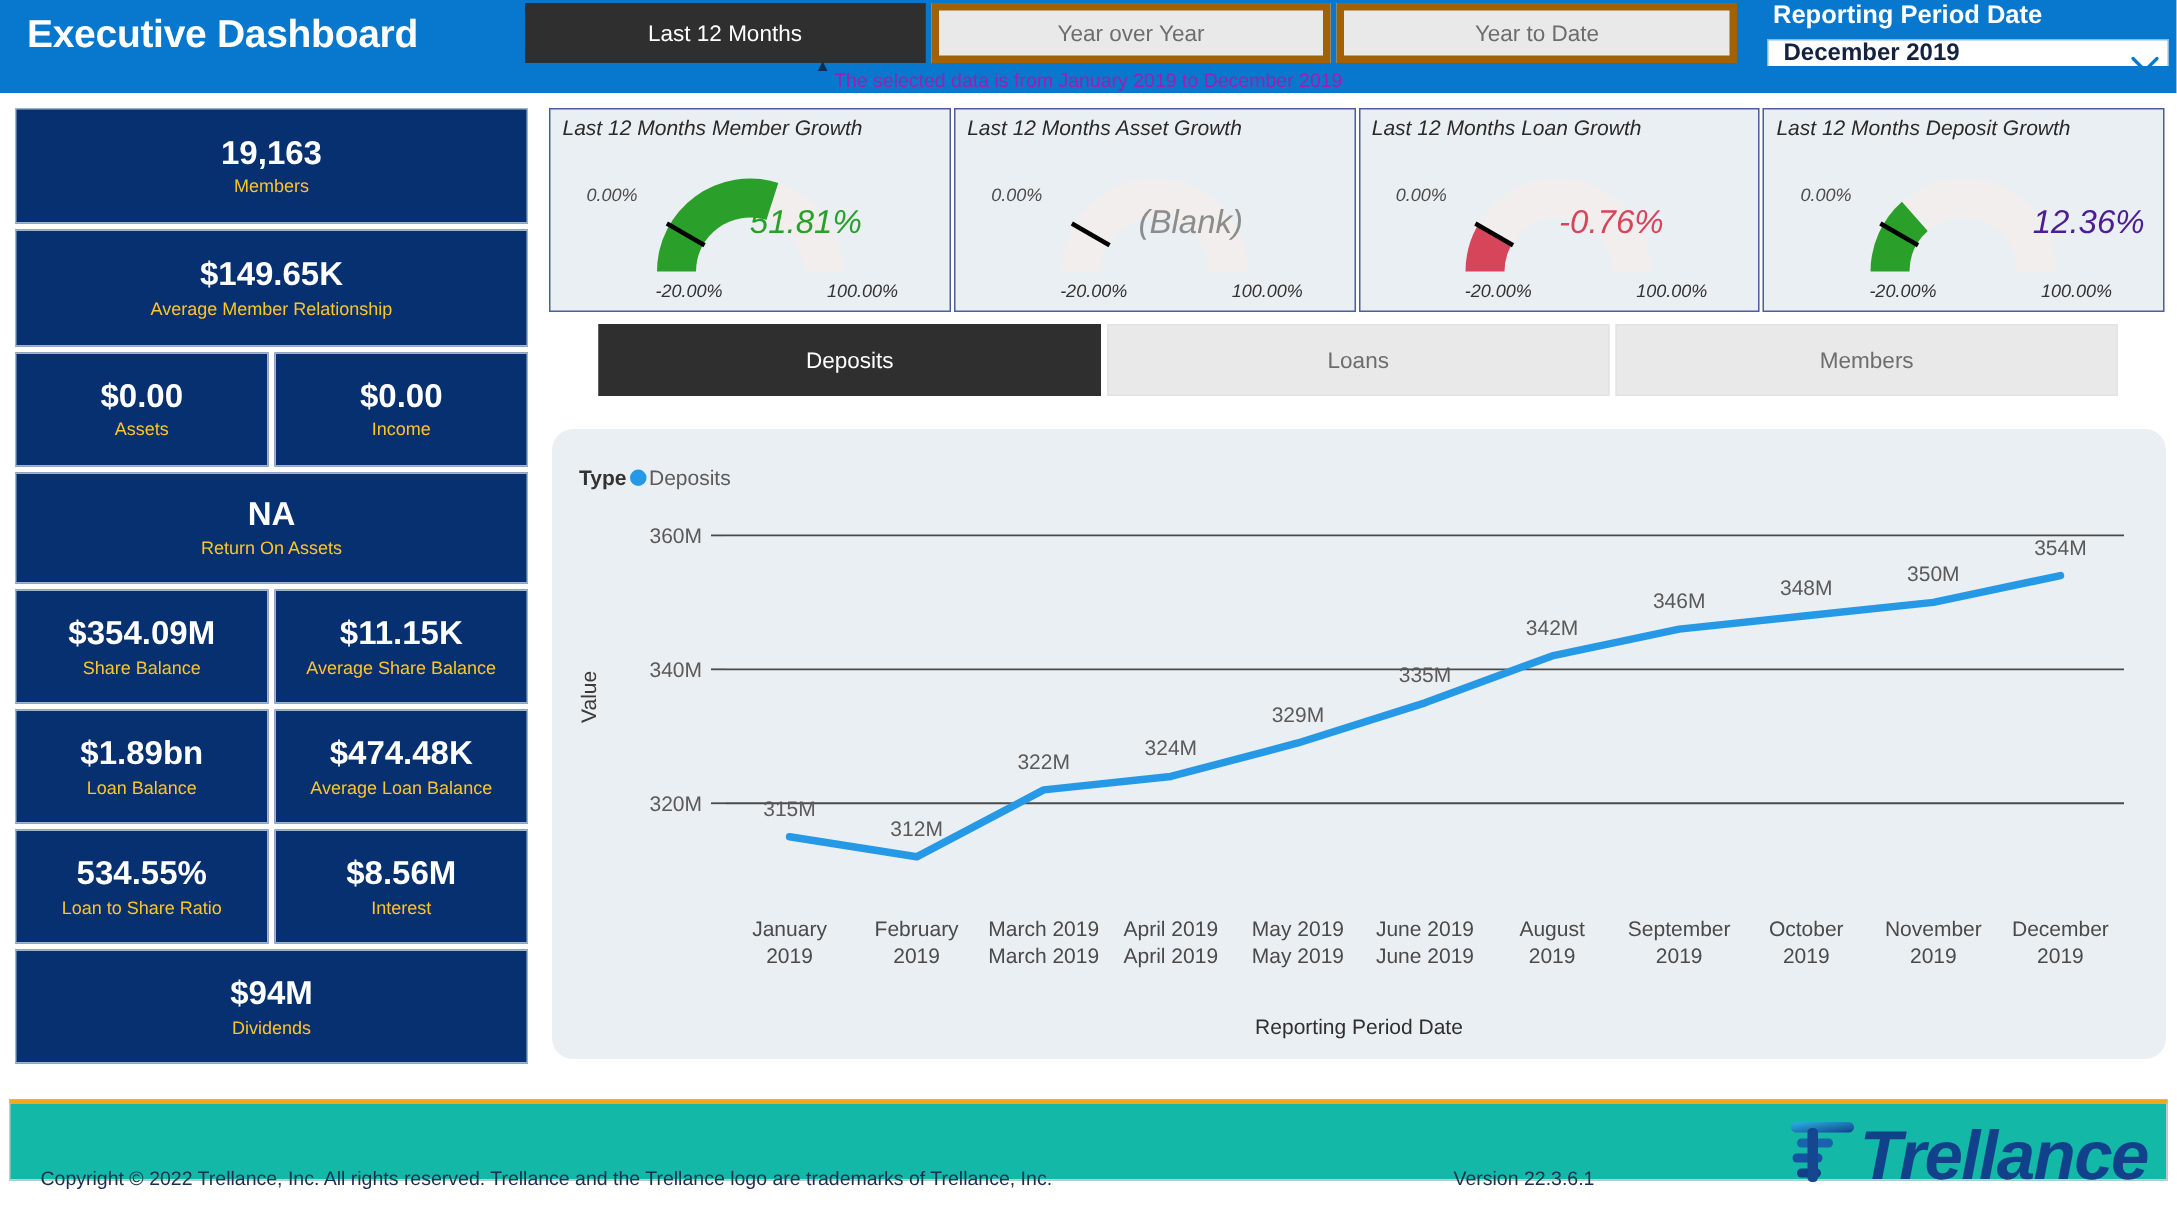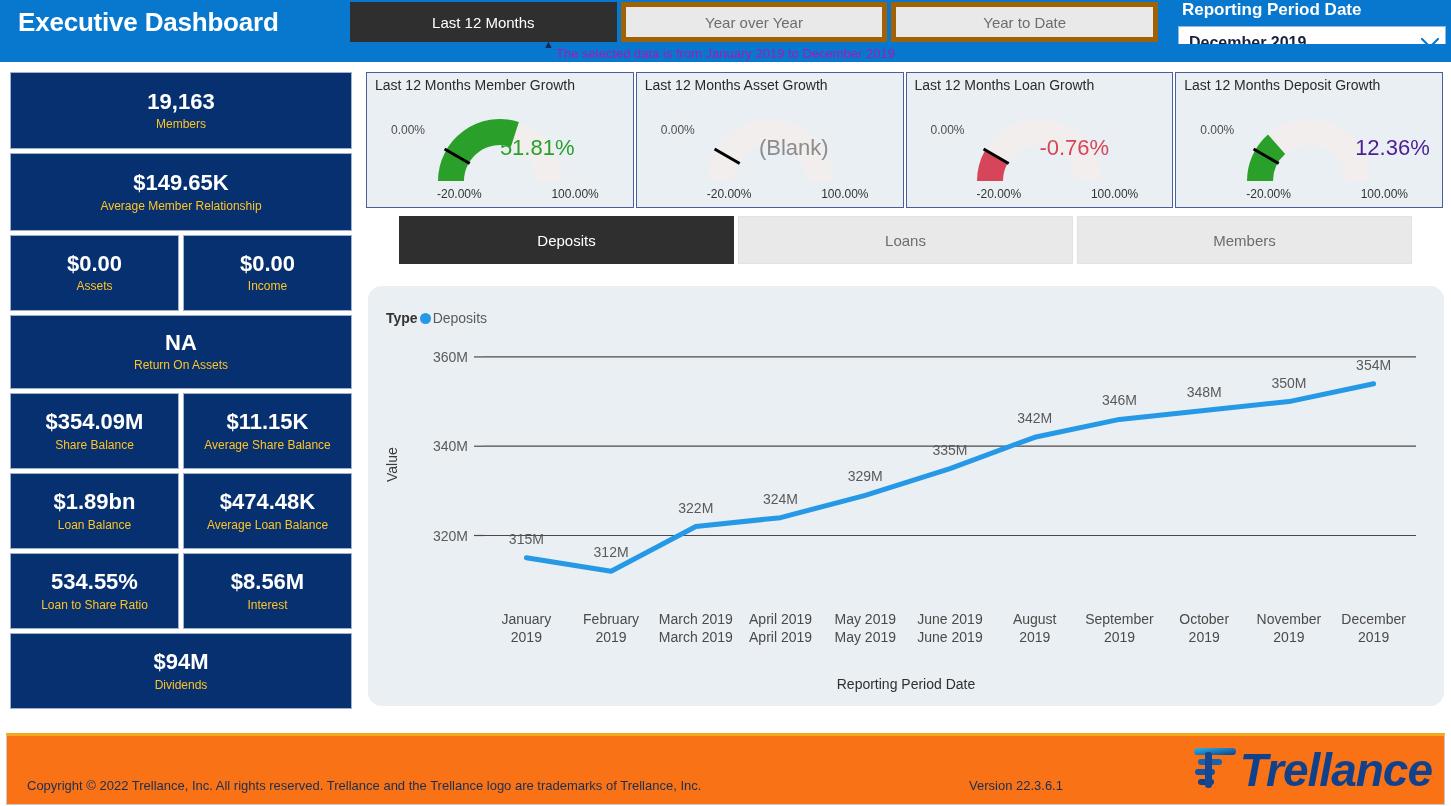--- a/index.html
+++ b/index.html
@@ -42,21 +42,21 @@
     position: absolute; left: 1174px; top: 0px; width: 277px; height: 62px;
     background: #0878ce;
   }
   .period-label {
     position: absolute; left: 8px; top: 0px;
     font-size: 17px; font-weight: bold; color: #ffffff;
   }
   .period-select {
     position: absolute; left: 4px; top: 26px; width: 268px; height: 33px;
     background: #ffffff; border: 1px solid #8bb9df;
-    display: flex; align-items: center; cursor: pointer;
+    display: flex; align-items: flex-start; cursor: pointer;
   }
   .period-value {
     font-size: 16px; font-weight: bold; color: #15223f;
     padding-left: 10px; flex: 1;
   }
   .chev {
     width: 30px; height: 100%; display: flex; align-items: center; justify-content: center;
   }
   .chev svg { display: block; }
 
@@ -92,21 +92,21 @@
   .kpi-half { flex: 1; }
   .kpi-value { font-size: 22px; font-weight: bold; line-height: 1.1; }
   .kpi-value.small { font-size: 22px; }
   .kpi-label { font-size: 12px; color: #ffc425; margin-top: 3px; }
   .h-79 { height: 79px; }
   .h-76 { height: 76px; }
 
   
   .gauges {
     position: absolute; left: 366px; top: 72px; width: 1077px; height: 136px;
-    display: flex; gap: 2px;
+    display: flex; gap: 2px; font-style: italic;
   }
   .gauge-card {
     flex: 1; background: #eaeff3; border: 1px solid #4b5e9e;
     position: relative;
   }
   .gauge-title {
     position: absolute; left: 8px; top: 4px;
     font-size: 14px; color: #2a2a2a;
   }
   .gauge-svg { position: absolute; left: 50%; top: 22px; transform: translateX(-50%); }
@@ -157,22 +157,22 @@
     font-size: 14px; color: #3a3a3a;
     transform: rotate(-90deg); transform-origin: left top;
   }
   .axis-x-title {
     position: absolute; left: 0; bottom: 14px; width: 100%;
     text-align: center; font-size: 14px; color: #2f2f2f;
   }
 
   
   .footer {
-    position: absolute; left: 6px; top: 733px; width: 1439px; height: 72px;
-    background: #f97316; border: 1px solid #c8c8c8; border-top: 3px solid #f3a71a;
+    position: absolute; left: 6px; top: 733px; width: 1439px; height: 54px;
+    background: #14b8a6; border: 1px solid #c8c8c8; border-top: 3px solid #f3a71a;
   }
   .footer-copy {
     position: absolute; left: 20px; top: 42px;
     font-size: 13px; color: #1a2e52;
   }
   .footer-version {
     position: absolute; left: 962px; top: 42px;
     font-size: 13px; color: #1a2e52;
   }
   .footer-logo {

